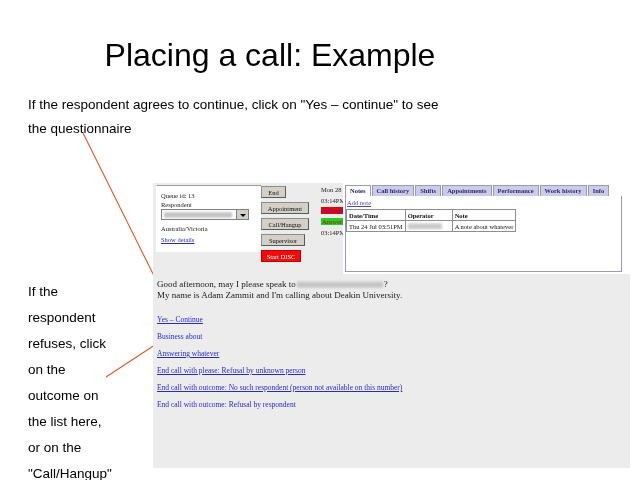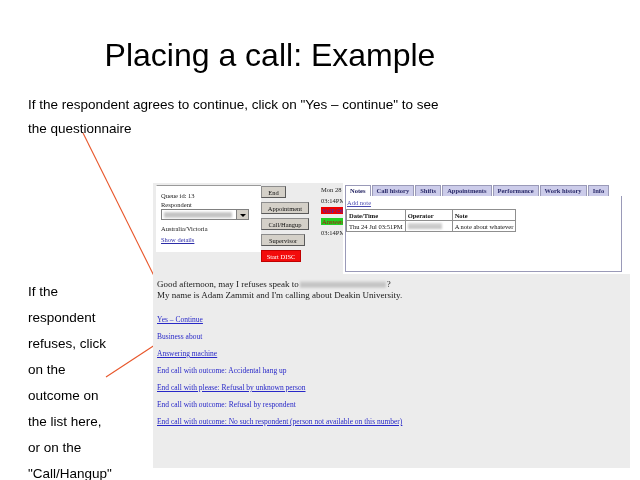--- a/index.html
+++ b/index.html
@@ -382,28 +382,27 @@
                 </td>
             <td>A note about whatever</td>
           </tr>
         </tbody>
           </table>
       </div>
 
     </div>
 
     <div id="script-area">
-      <div class="script-line" id="script-l1"><span>Good afternoon, may I refuses speak to</span><span class="redact"></span><span>?</span></div>
+      <div class="script-line" id="script-l1"><span>Good afternoon, may I please speak to</span><span class="redact"></span><span>?</span></div>
       <div class="script-line" id="script-l2">My name is Adam Zammit and I'm calling about Deakin University.</div>
     </div>
 
     <div id="outcome-list">
       <span class="outcome">Yes – Continue</span>
       <span class="outcome plain">Business about</span>
-      <span class="outcome">Answering machine</span>
-      <span class="outcome plain">End call with outcome: Accidental hang up</span>
+      <span class="outcome">Answering whatever</span>
       <span class="outcome">End call with please: Refusal by unknown person</span>
+      <span class="outcome">End call with outcome: No such respondent (person not available on this number)</span>
       <span class="outcome plain">End call with outcome: Refusal by respondent</span>
-      <span class="outcome">End call with outcome: No such respondent (person not available on this number)</span>
     </div>
 
   </div>
 </div>
 
 </body></html>

